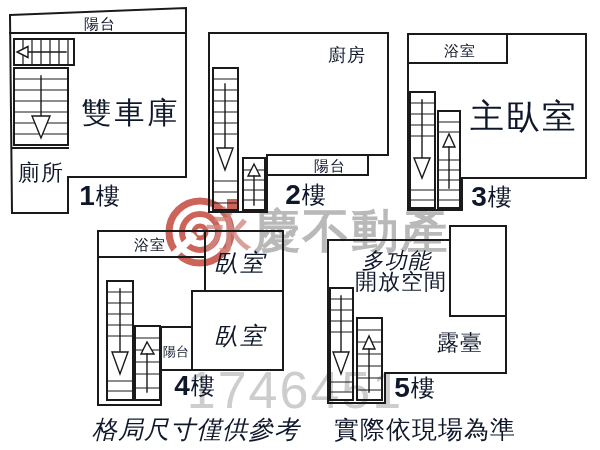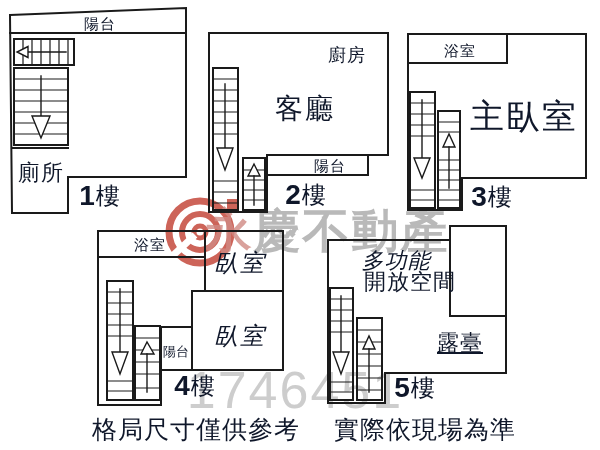--- a/index.html
+++ b/index.html
@@ -146,37 +146,37 @@
         <g stroke-width="1.2">
           <path d="M357,330 H382 M357,342 H382 M357,354 H382 M357,366 H382 M357,378 H382 M357,390 H382"></path>
         </g>
         <polygon points="363,349 375,349 369,336" fill="#fff" stroke-width="1.4"></polygon>
         <path d="M369,349 L369,392" stroke-width="1.4"></path>
       </g>
     </g>
   </svg>
 
   <div class="lbl fs15" style="left:100px;top:23px;">陽台</div>
+  <div class="lbl fs30" style="left:131px;top:113px;">雙車庫</div>
   <div class="lbl fs17" style="left:41px;top:173px;">廁所</div>
 
   <div class="lbl fs18" style="left:347px;top:55px;">廚房</div>
-  <div class="lbl fs28" style="left:305px;top:109px;">客廳</div>
   <div class="lbl fs15" style="left:330px;top:165px;">陽台</div>
 
   <div class="lbl fs15" style="left:460px;top:50px;">浴室</div>
   <div class="lbl fs26" style="left:524px;top:116px;">主臥室</div>
 
   <div class="lbl fs15" style="left:150px;top:244px;">浴室</div>
   <div class="lbl fs22" style="left:240px;top:263px;">臥室</div>
   <div class="lbl fs22" style="left:240px;top:336px;">臥室</div>
   <div class="lbl fs13" style="left:176px;top:351px;">陽台</div>
 
   <div class="lbl fs17" style="left:396px;top:261px;font-style:italic;">多功能</div>
-  <div class="lbl fs17" style="left:410px;top:282px;">開放空間</div>
-  <div class="lbl fs17" style="left:460px;top:343px;text-decoration:underline;">露臺</div>
+  <div class="lbl fs17" style="left:401px;top:282px;">開放空間</div>
+  <div class="lbl fs17" style="left:460px;top:343px;">露臺</div>
 
   <div class="lbl floor-tag" style="left:100px;top:196px;">
     <span class="num">1</span>
       <span class="suf">樓</span>
   </div>
   <div class="lbl floor-tag" style="left:306px;top:195px;">
     <span class="num">2</span>
       <span class="suf">樓</span>
   </div>
   <div class="lbl floor-tag" style="left:492px;top:197px;">
@@ -185,16 +185,16 @@
   </div>
   <div class="lbl floor-tag" style="left:195px;top:386px;">
     <span class="num">4</span>
       <span class="suf">樓</span>
   </div>
   <div class="lbl floor-tag" style="left:415px;top:388px;">
     <span class="num">5</span>
       <span class="suf">樓</span>
   </div>
 
-  <div class="lbl caption" style="left:196px;top:429px;">格局尺寸僅供參考</div>
+  <div class="lbl caption" style="left:196px;top:429px;font-style:italic;">格局尺寸僅供參考</div>
   <div class="lbl caption" style="left:425px;top:429px;text-align:center;">實際依現場為準</div>
 
 </div>
 
 </body></html>

